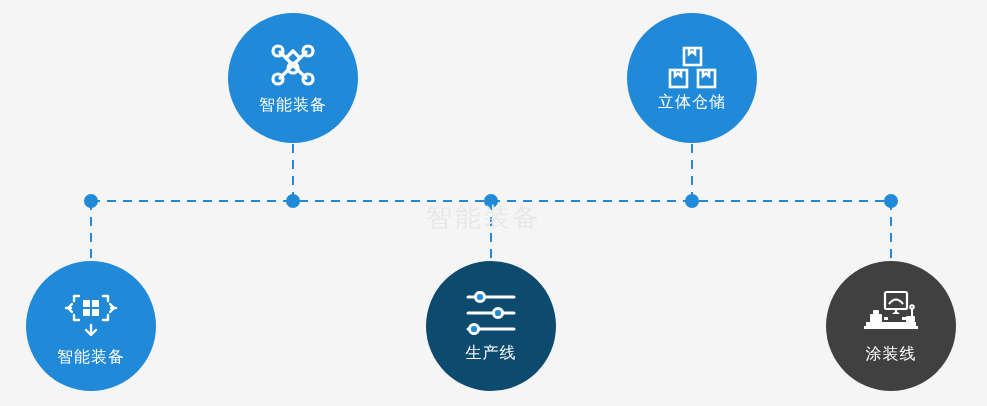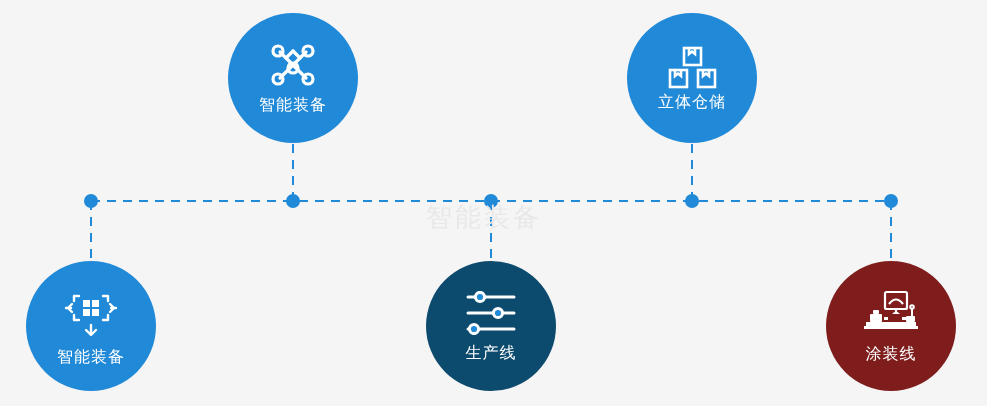--- a/index.html
+++ b/index.html
@@ -150,21 +150,21 @@
               <line x1="3" y1="38" x2="49" y2="38"></line>
             </g>
             <g fill="#2089d8" stroke="#ffffff" stroke-width="3">
               <circle cx="15" cy="6" r="4.6"></circle>
               <circle cx="33" cy="22" r="4.6"></circle>
               <circle cx="9" cy="38" r="4.6"></circle>
             </g>
           </svg></span>
         <span class="node-label" style="color: rgb(255, 255, 255); margin-top: 10px;">生产线</span>
       </div>
-      <div class="node-circle" style="left: 826px; top: 261px; width: 130px; height: 130px; background: #7f1d1d;">
+      <div class="node-circle" style="left: 826px; top: 261px; width: 130px; height: 130px; background: #404040;">
         <span class="node-icon"><svg width="58" height="46" viewBox="0 0 58 46">
             <g fill="none" stroke="#ffffff" stroke-width="2.2">
               <rect x="23" y="2" width="22" height="17" rx="1.5"></rect>
               <path d="M27 14 q7 -9 14 0"></path>
               <line x1="34" y1="19" x2="34" y2="24"></line>
             </g>
             <g fill="#ffffff">
               <path d="M30 24 q4 -5 8 0 z"></path>
               <rect x="4" y="32" width="50" height="4"></rect>
               <rect x="8" y="24" width="12" height="8" rx="1"></rect>

